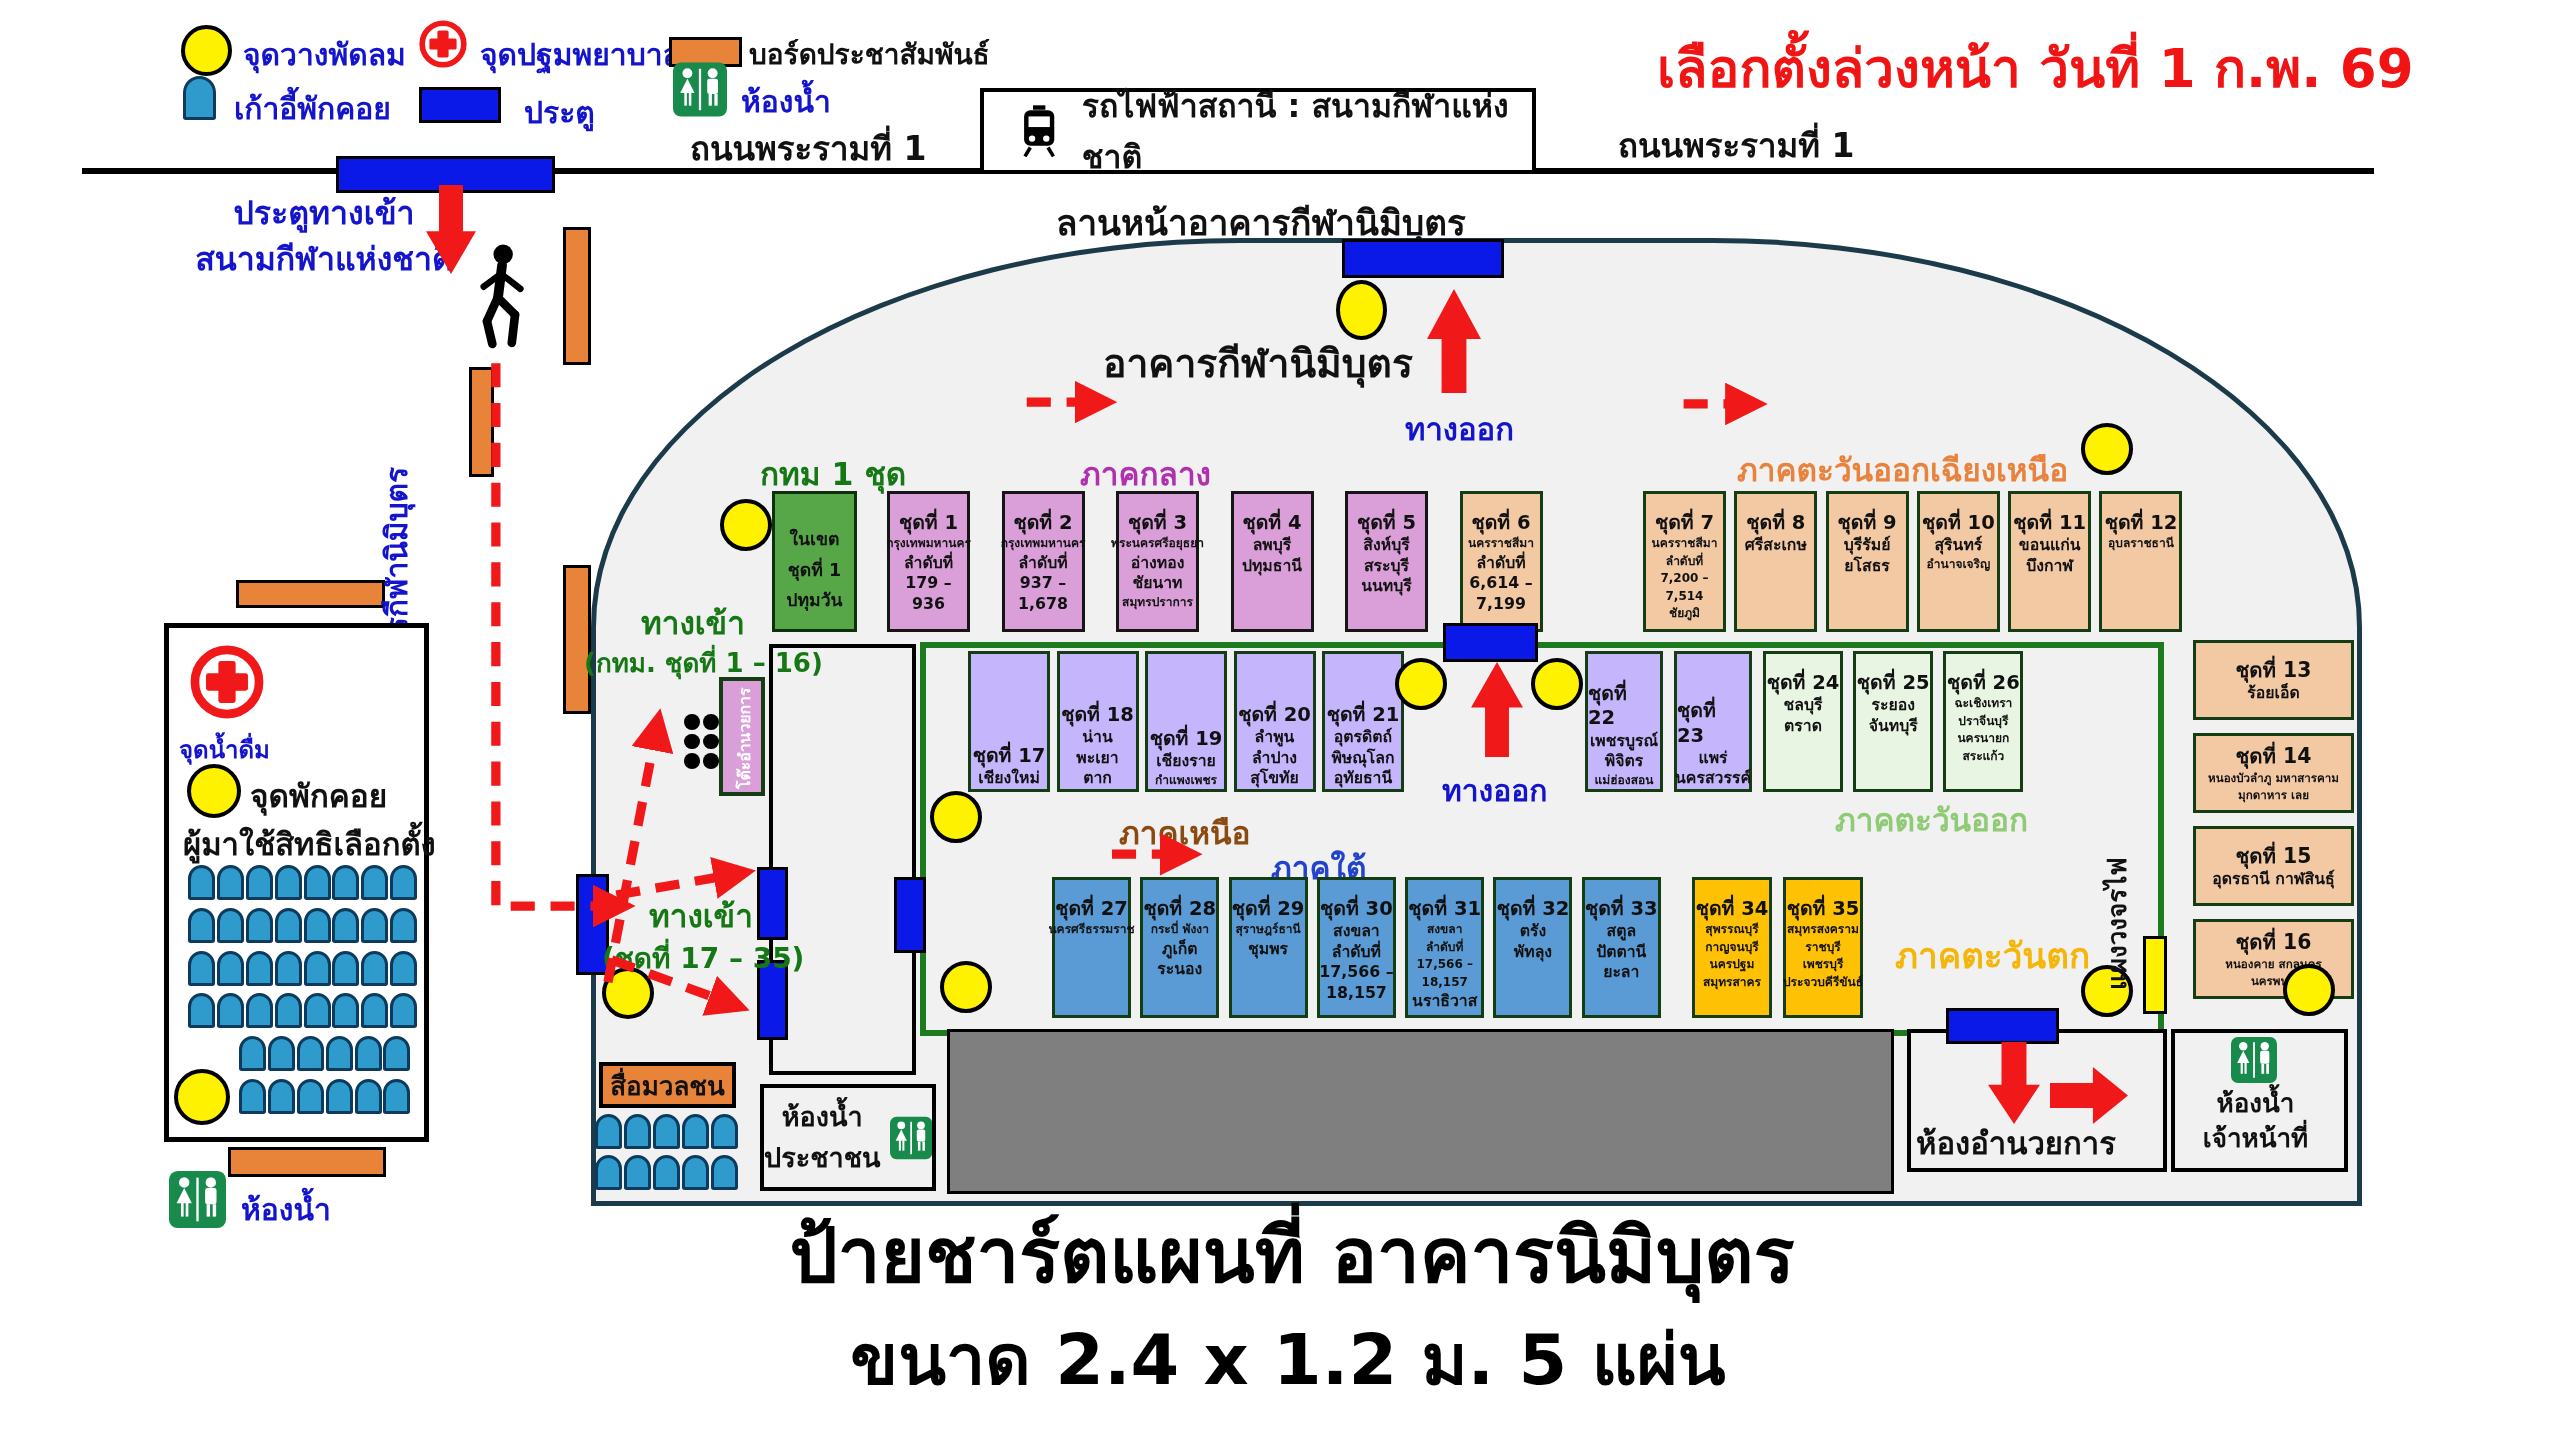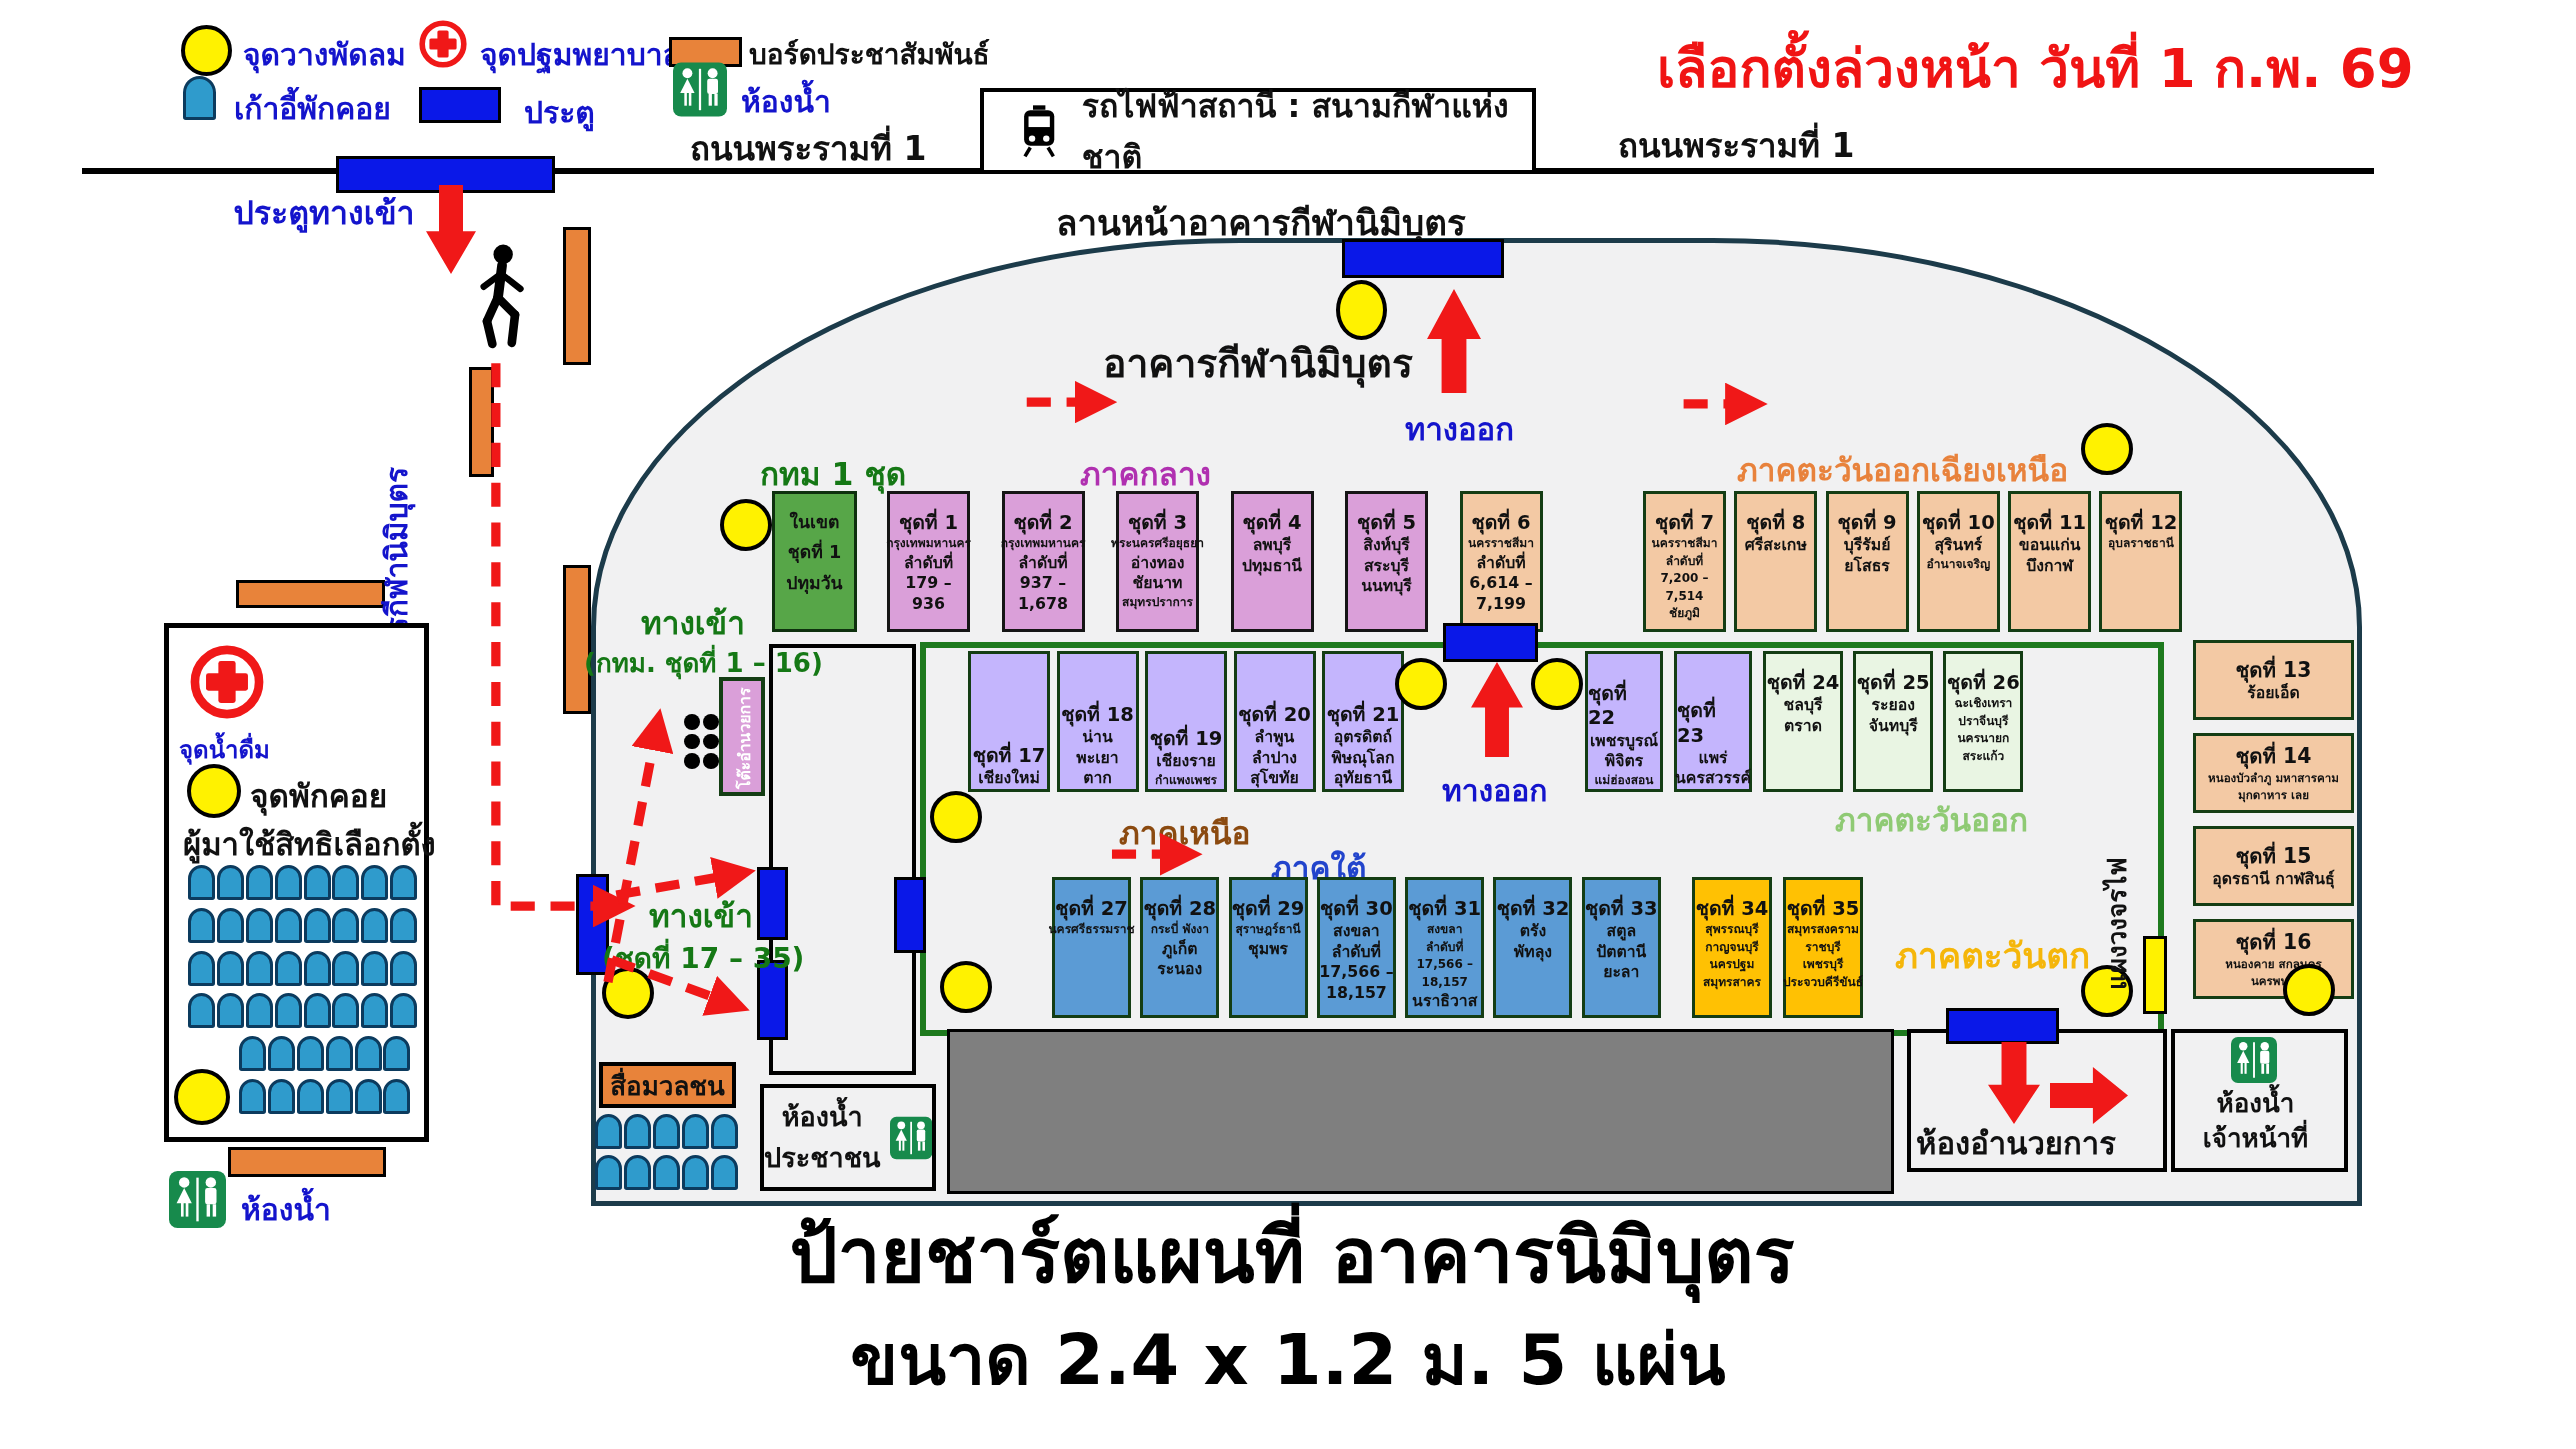--- a/index.html
+++ b/index.html
@@ -31,21 +31,21 @@
   .ubox-id{font-weight:bold;font-size:19.5px;line-height:1.25;color:#111;}
   .ubox-line{font-weight:bold;font-size:15.8px;line-height:1.3;color:#111;white-space:nowrap;}
   .ubox-line.sm{font-size:12px;line-height:1.45;}
   .v-green .ubox,.ubox.v-green{background:#57A648;border-color:#0E300E;}
   .v-purple .ubox,.ubox.v-purple{background:#DA9FD9;border-color:#151515;}
   .v-peach .ubox,.ubox.v-peach{background:#F3C9A4;border-color:#143D14;}
   .v-brown .ubox,.ubox.v-brown{background:#c4b5fd;border-color:#143D14;justify-content:flex-end;}
   .v-ltgreen .ubox,.ubox.v-ltgreen{background:#E9F5E3;border-color:#143D14;}
   .v-blue .ubox,.ubox.v-blue{background:#5B9BD5;border-color:#143D14;}
   .v-gold .ubox,.ubox.v-gold{background:#FFC103;border-color:#143D14;}
-  #box-bkk .ubox{width:85px;gap:7.4px;}
+  #box-bkk .ubox{width:85px;justify-content:center;gap:7.4px;}
   #box-bkk .ubox-line{font-size:17.6px;}
   #row-central .ubox{width:83px;}
   #row-central{gap:31.5px;}
   #row-northeast .ubox{width:83px;}
   #row-northeast{gap:8.3px;}
   #col-right{flex-direction:column;gap:13px;}
   #col-right .ubox{width:161px;height:80px;justify-content:center;padding-top:1.9px;}
   #col-right .ubox-id{font-size:20.4px;}
   #col-right .ubox-line{font-size:15.8px;}
   #col-right .ubox-line.sm{font-size:11.6px;}
@@ -112,20 +112,21 @@
       <rect x="17.6" y="33" width="2.8" height="15" fill="#fff"></rect>
     <circle cx="44" cy="12" r="5.5" fill="#fff"></circle>
       <rect x="38" y="18" width="12" height="17" rx="2.5" fill="#fff"></rect>
     <rect x="39.6" y="35" width="3.6" height="13" fill="#fff"></rect>
       <rect x="46" y="35" width="3.6" height="13" fill="#fff"></rect>
   </svg>
   <div class="lbl blue" style="left:741px;top:78px;font-size:30px;">ห้องน้ำ</div>
 
   <div class="abs" style="left:148px;top:190px;width:352px;text-align:center;font-weight:bold;font-size:32px;color:#1414CC;line-height:1.45;">
     <div>ประตูทางเข้า</div>
+    <div>สนามกีฬาแห่งชาติ</div>
   </div>
   <div class="arrow-down" style="left:426px;top:185px;width:50px;height:89px;"></div>
   <svg class="icon abs" style="left:474px;top:243px;" width="54" height="109" viewBox="0 0 50 100" stroke="#000" stroke-linecap="round">
     <circle cx="27" cy="10" r="9" fill="#000" stroke="none"></circle>
     <line x1="26" y1="20" x2="22" y2="52" stroke-width="9"></line>
     <line x1="25" y1="28" x2="43" y2="42" stroke-width="6"></line>
     <line x1="25" y1="28" x2="9" y2="40" stroke-width="6"></line>
     <line x1="22" y1="50" x2="38" y2="66" stroke-width="8"></line>
     <line x1="38" y1="66" x2="35" y2="92" stroke-width="8"></line>
     <line x1="22" y1="50" x2="12" y2="72" stroke-width="8"></line>

